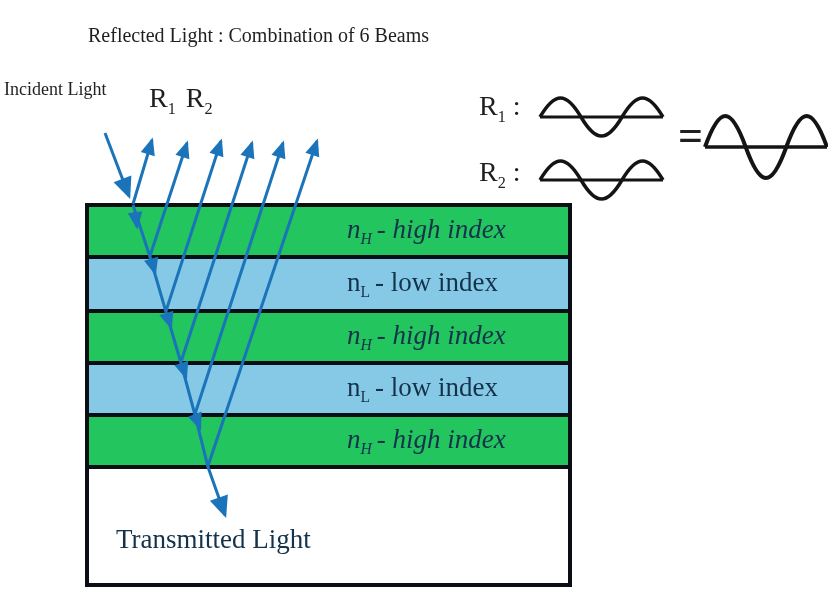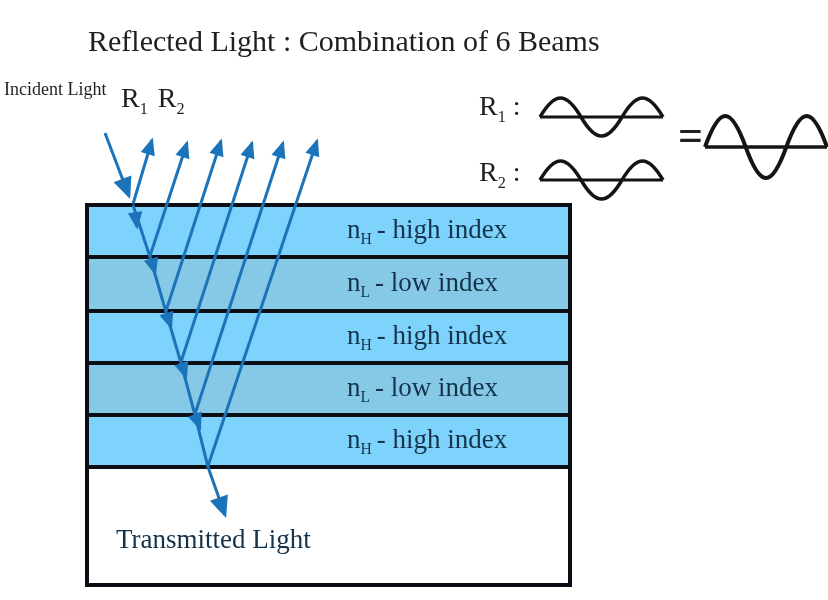--- a/index.html
+++ b/index.html
@@ -1,38 +1,38 @@
 <!DOCTYPE html>
 <html><head>
 <meta charset="utf-8">
 <style>
   html,body{margin:0;padding:0;background:#ffffff;}
   #canvas{
     position:relative;width:828px;height:600px;background:#ffffff;overflow:hidden;
     font-family:"Liberation Serif","DejaVu Serif",serif;color:#1f1f1f;
   }
   .abs{position:absolute;}
-  #title{left:88px;top:24px;font-size:30px;white-space:nowrap;}
+  #title{left:88px;top:24px;font-size:20px;white-space:nowrap;}
   #incident-label{left:4px;top:78px;font-size:18px;width:120px;line-height:1.28;}
-  #r-top-labels{left:121px;top:82px;font-size:28px;white-space:nowrap;}
+  #r-top-labels{left:149px;top:82px;font-size:28px;white-space:nowrap;}
   #r-top-labels .gap{display:inline-block;width:10px;}
   #air-label{left:352px;top:162px;font-size:26px;white-space:nowrap;}
   .wave-label{font-size:28px;white-space:nowrap;}
   #wave-label-r1{left:479px;top:90px;}
   #wave-label-r2{left:479px;top:156px;}
   #equals-sign{left:678px;top:110px;font-size:44px;font-weight:bold;}
   sub{font-size:0.58em;line-height:0;}
   .layer-sub{margin-right:5px;}
   
   #stack{
     left:85px;top:203px;width:487px;height:384px;box-sizing:border-box;
     border:4px solid #0b0e14;display:flex;flex-direction:column;
   }
   .layer{position:relative;box-sizing:border-box;border-bottom:4px solid #0b0e14;}
-  .layer.high{background:#7dd3fc;height:52px;}
+  .layer.high{background:#22c55e;height:52px;font-style:italic;}
   .layer.low{background:#85c9e7;padding-left:24px;}
   .layer.substrate{background:#d2e9f2;border-bottom:none;flex:1;}
   .layer-label{
     position:absolute;left:258px;font-size:27px;color:#14324a;white-space:nowrap;
     top:50%;transform:translateY(-54%);
   }
   .layer.substrate .layer-label{top:8px;transform:none;left:262px;}
   #l1{height:52px;} #l2{height:54px;background:#85c9e7;} #l3{height:52px;}
   #l4{height:52px;background:#85c9e7;} #l5{height:52px;}
   #transmitted-label{left:116px;top:524px;font-size:27px;color:#14324a;white-space:nowrap;z-index:6;}

